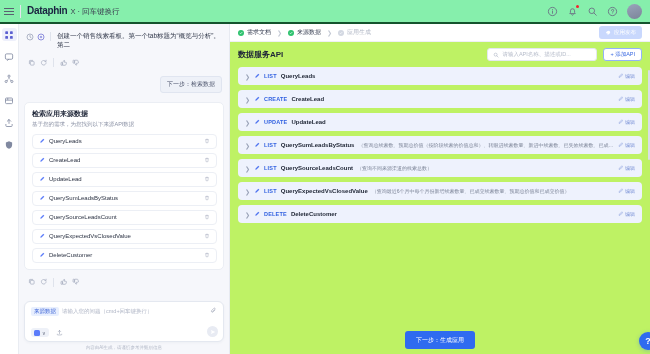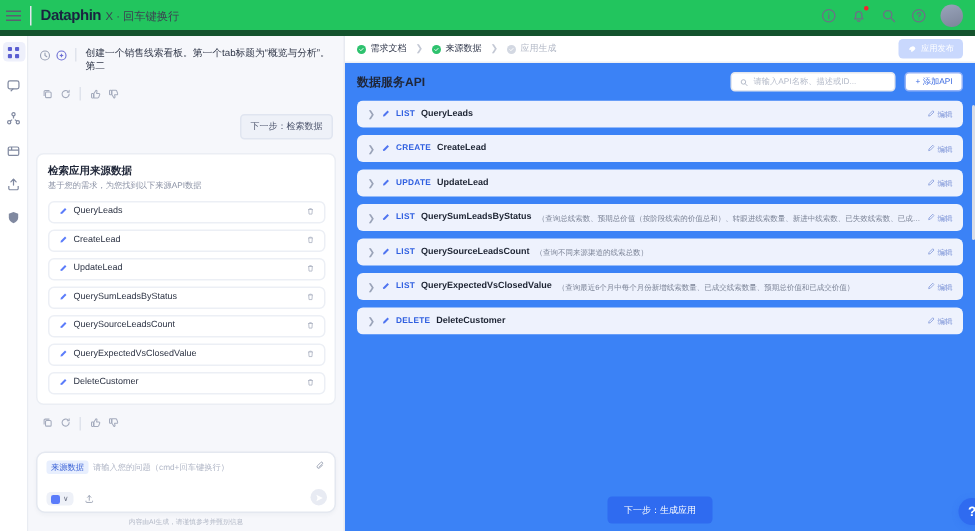--- a/index.html
+++ b/index.html
@@ -7,22 +7,22 @@
     width: 650px; height: 354px;
     font-family: "Liberation Sans", "DejaVu Sans", sans-serif;
     background: #f2f4f8;
     overflow: hidden;
   }
   .app { position: relative; width: 650px; height: 354px; display: flex; flex-direction: column; }
 
   
   .topbar {
     height: 24px; min-height: 24px;
-    background: #22c55e;
-    border-bottom: 4px solid #14532d;
+    background: #86efac;
+    border-bottom: 2px solid #14532d;
     display: flex; align-items: center;
     padding: 0 6px 0 4px;
   }
   .hamburger { width: 13px; height: 13px; display:flex; flex-direction:column; justify-content:center; gap:2px; cursor:pointer; }
   .hamburger i { display:block; height:1px; background:#5a6070; width:10px; }
   .topdivider { width:1px; height:13px; background:#e3e6ee; margin:0 6px 0 3px; }
   .brand { display:flex; align-items:baseline; gap:3px; }
   .brand .logo { font-size: 10px; font-weight: 700; color: #1a2340; letter-spacing:-0.3px; }
   .brand .sub { font-size: 7.5px; color: #3c4252; }
   .topspacer { flex: 1; }
@@ -118,21 +118,21 @@
   .send-circle {
     position:absolute; right:5px; bottom:4px;
     width:11px;height:11px;border-radius:50%;
     background:#e8ebf3; display:flex;align-items:center;justify-content:center; cursor:pointer;
   }
   .send-circle svg{width:6px;height:6px;display:block;color:#fff;}
 
   .foot-note { font-size:4.5px; color:#b3b9c7; text-align:center; padding-top:3px; }
 
   
-  .main { flex: 1; display: flex; flex-direction: column; background:#3b82f6; min-width:0; }
+  .main { flex: 1; display: flex; flex-direction: column; background:#bef264; min-width:0; }
   .steps {
     height: 18px; min-height:18px; display:flex; align-items:center; gap:4px;
     padding: 0 8px; background:#fff; border-bottom:1px solid #eef0f5;
   }
   .step { display:flex; align-items:center; gap:3px; cursor:pointer; }
   .step .ball { width:6px;height:6px;border-radius:50%; background:#2ec26e; display:flex;align-items:center;justify-content:center;}
   .step .ball.gray { background:#d3d8e2; }
   .step .ball svg{width:4px;height:4px;color:#fff;display:block;}
   .step .lbl { font-size:6px; color:#2f364a; }
   .step.dim .lbl { color:#b2b8c6; }

